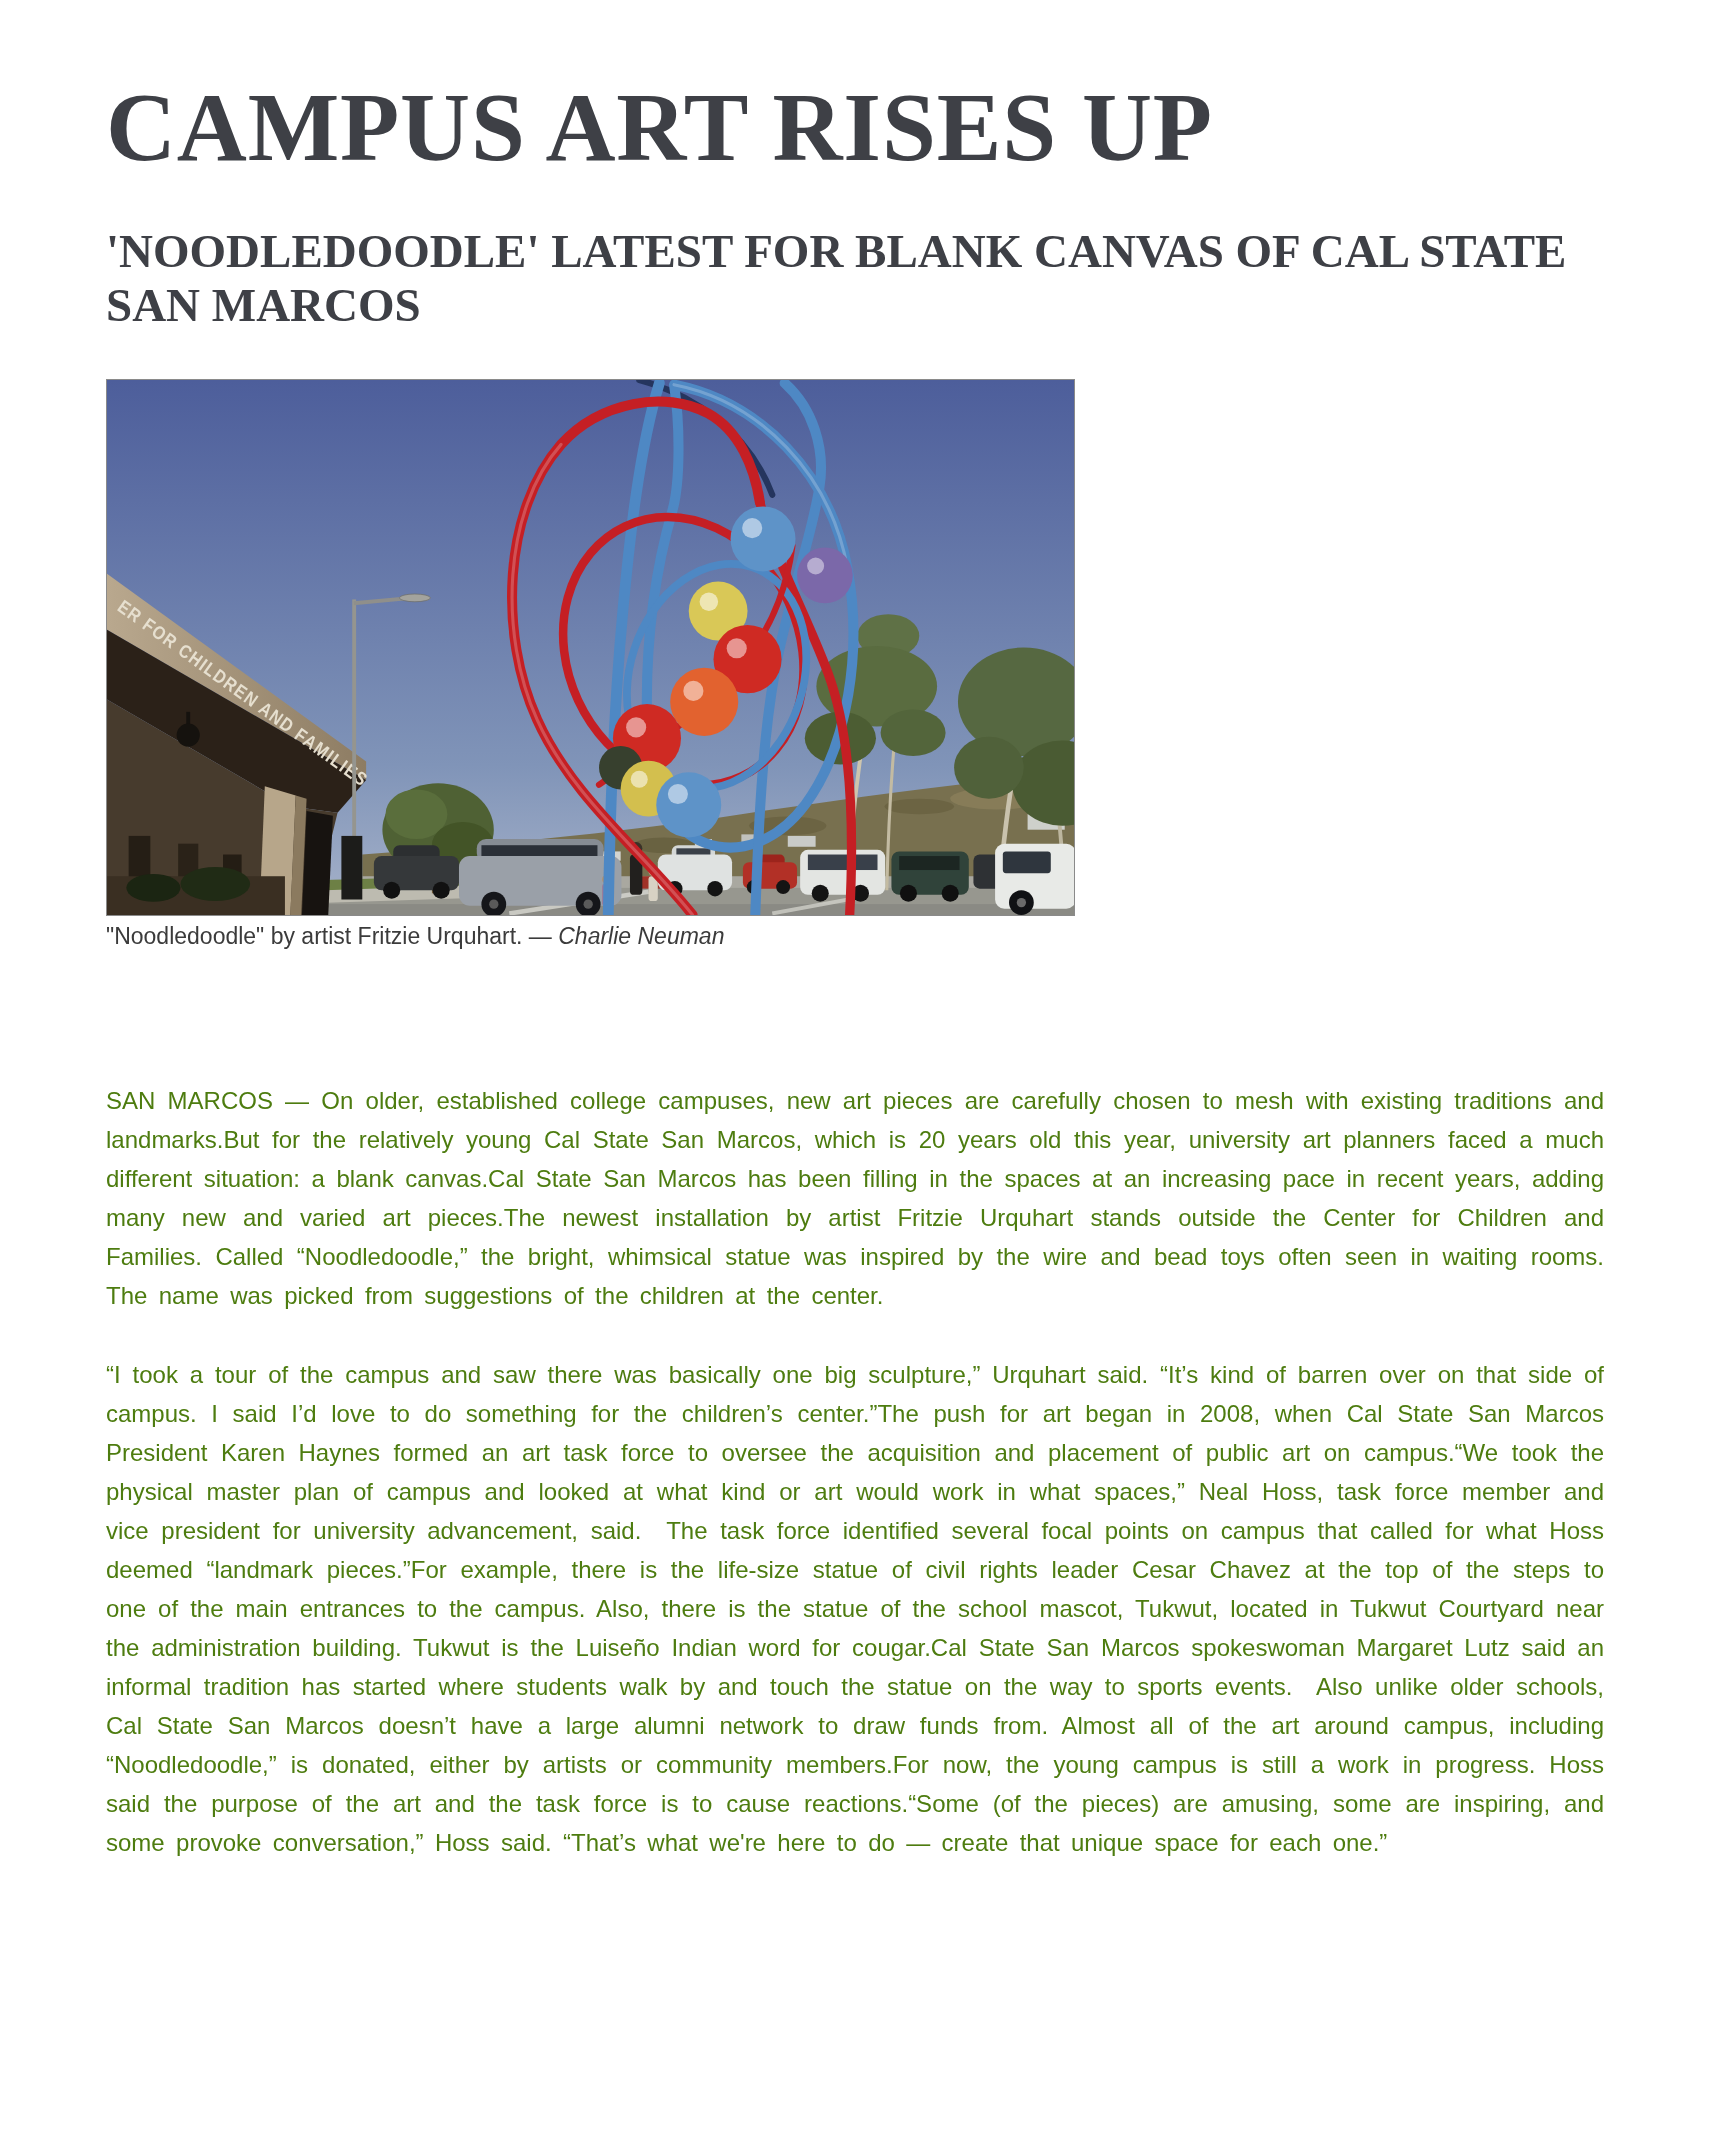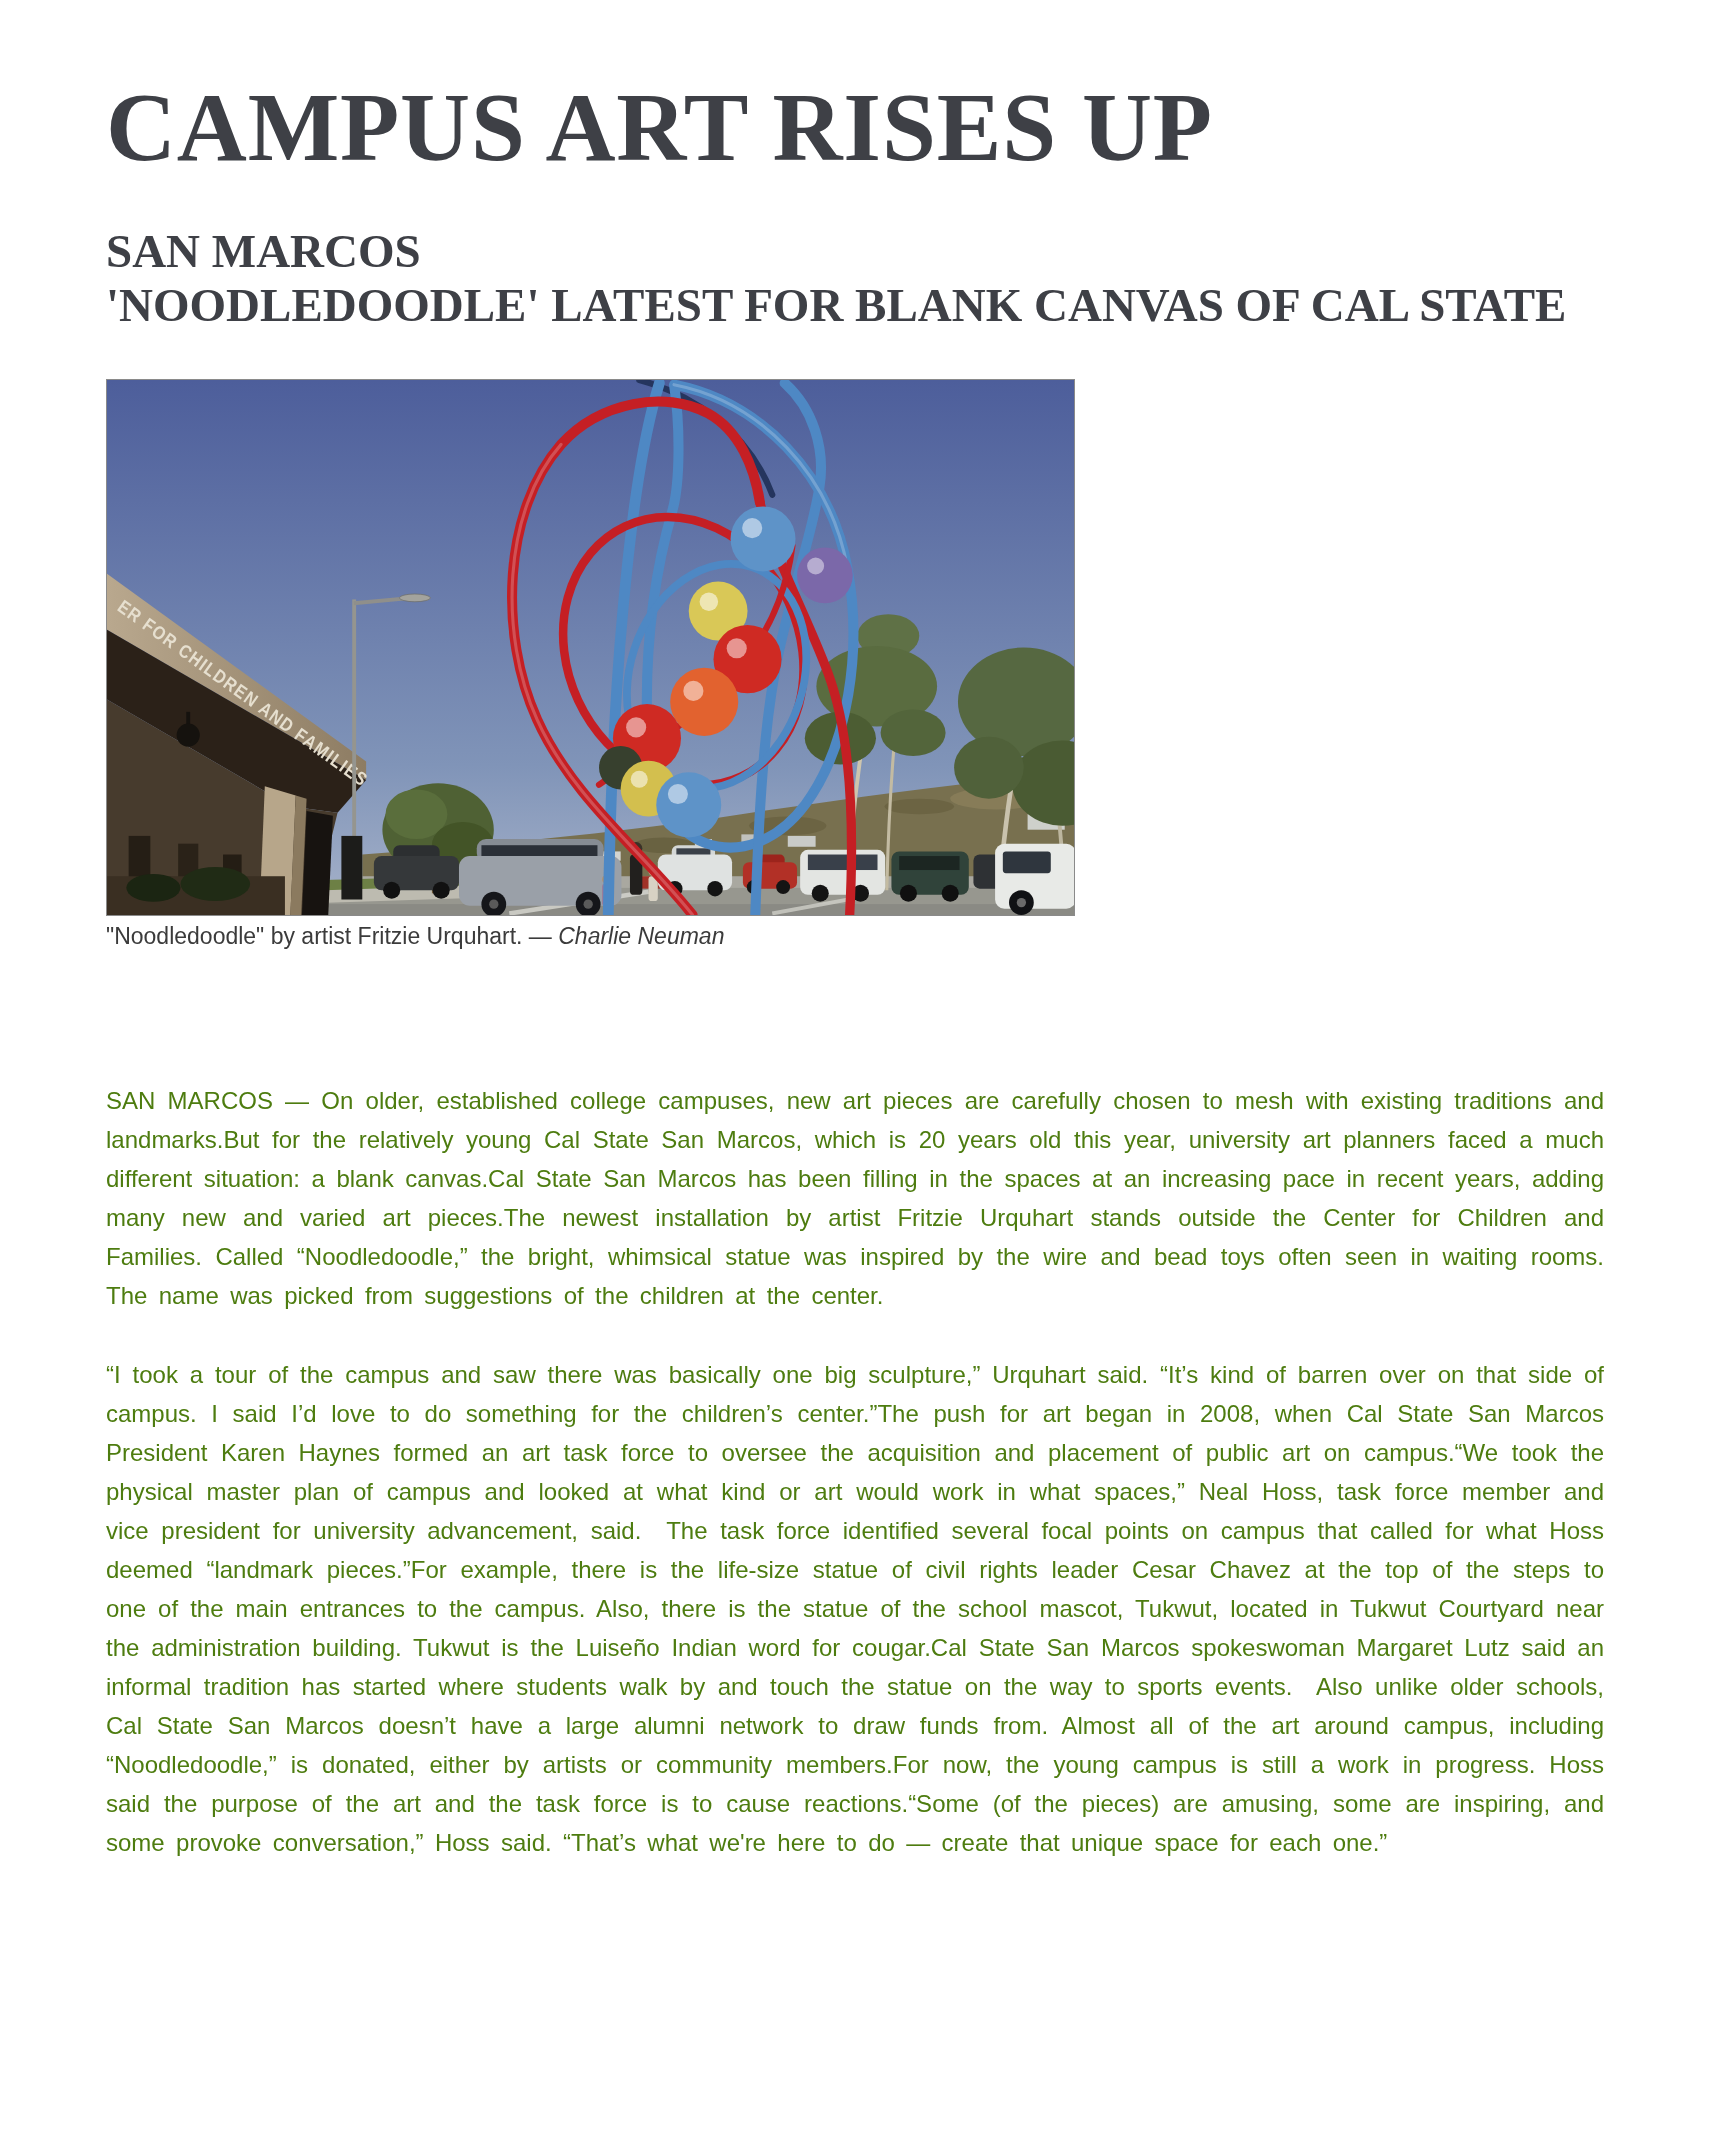--- a/index.html
+++ b/index.html
@@ -35,22 +35,22 @@
   p.body.second{margin-top:40px;}
 </style>
 </head>
 <body>
 
 <div class="page">
 
   <h1 class="title">CAMPUS ART RISES UP</h1>
 
   <h2 class="subtitle">
+    <span>'NOODLEDOODLE' LATEST FOR BLANK CANVAS OF CAL STATE</span>
     <span>SAN MARCOS</span>
-    <span>'NOODLEDOODLE' LATEST FOR BLANK CANVAS OF CAL STATE</span>
   </h2>
 
   <figure class="art">
     <div class="photo-frame">
       <svg viewBox="0 0 1250 690" preserveAspectRatio="none">
         <defs>
           <linearGradient id="skyGrad" x1="0" y1="0" x2="0" y2="1">
             <stop offset="0" stop-color="#4d5e9b"></stop>
             <stop offset="0.72" stop-color="#8094b8"></stop>
             <stop offset="1" stop-color="#a7b3ca"></stop>

